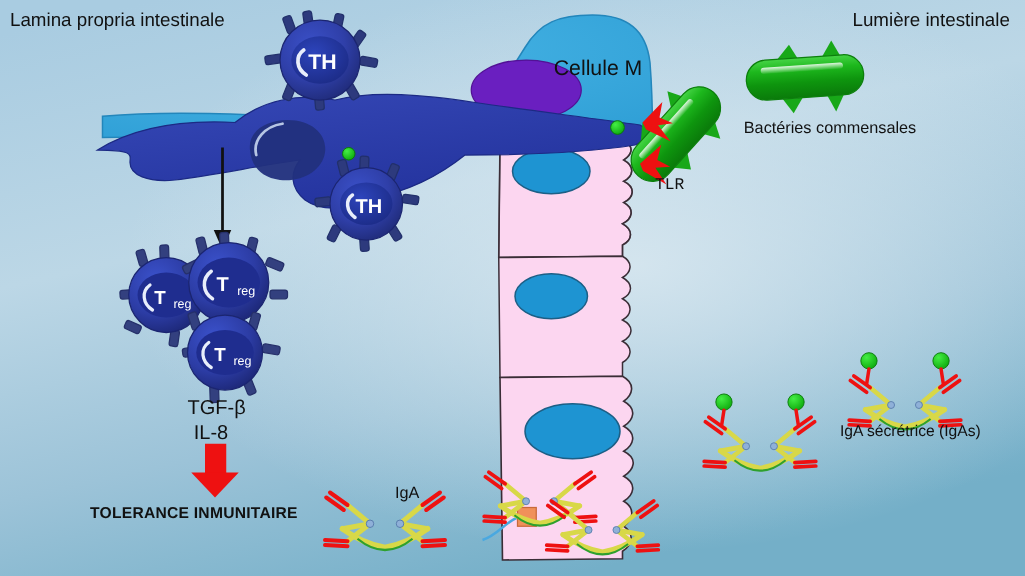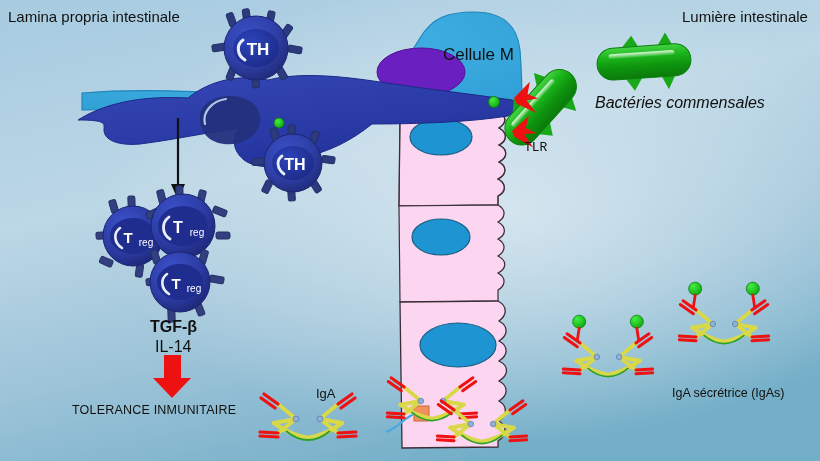--- a/index.html
+++ b/index.html
@@ -21,27 +21,27 @@
   }
   .lbl {
     position: absolute;
     color: #111111;
     white-space: nowrap;
     font-family: "Liberation Sans", sans-serif;
   }
   .lbl-lamina   { left: 8px;   top: 8px;   font-size: 15px; }
   .lbl-lumiere  { left: 682px; top: 8px;   font-size: 15px; }
   .lbl-cellulem { left: 443px; top: 45px;  font-size: 17px; }
-  .lbl-bact     { left: 595px; top: 94px;  font-size: 16px; font-style: italic; }
+  .lbl-bact     { left: 595px; top: 94px;  font-size: 13px; }
   .lbl-tlr      { left: 524px; top: 140px; font-size: 13px; font-family: Liberation Mono, monospace; }
-  .lbl-tgf      { left: 150px; top: 318px; font-size: 16px; font-weight: bold; }
+  .lbl-tgf      { left: 150px; top: 318px; font-size: 16px; }
   .lbl-il10     { left: 155px; top: 338px; font-size: 16px; }
-  .lbl-tol      { left: 72px;  top: 403px; font-size: 12.5px; font-weight: normal; letter-spacing: .2px; }
+  .lbl-tol      { left: 72px;  top: 403px; font-size: 12.5px; font-weight: bold; letter-spacing: .2px; }
   .lbl-iga      { left: 303px; top: 386px; font-size: 13px; margin-left: 13px; }
-  .lbl-igas     { left: 672px; top: 338px; font-size: 12.5px; margin-top: 48px; }
+  .lbl-igas     { left: 672px; top: 338px; font-size: 12.5px; }
 </style>
 </head>
 <body>
 
 <div id="scene">
 
   <svg width="820" height="461" viewBox="0 0 820 461">
     <defs>
       <linearGradient id="bgGrad" x1="0.15" y1="0" x2="0.55" y2="1">
         <stop offset="0%" stop-color="#a9cce1"></stop>
@@ -334,18 +334,18 @@
       <line x1="31" y1="-31" x2="33" y2="-18" stroke="#ee1111" stroke-width="3" stroke-linecap="round"></line>
     </g>
   </svg>
 
   <div class="lbl lbl-lamina">Lamina propria intestinale</div>
   <div class="lbl lbl-lumiere">Lumière intestinale</div>
   <div class="lbl lbl-cellulem">Cellule M</div>
   <div class="lbl lbl-bact">Bactéries commensales</div>
   <div class="lbl lbl-tlr">TLR</div>
   <div class="lbl lbl-tgf">TGF-β</div>
-  <div class="lbl lbl-il10">IL-14</div>
+  <div class="lbl lbl-il10">IL-8</div>
   <div class="lbl lbl-tol">TOLERANCE INMUNITAIRE</div>
   <div class="lbl lbl-iga">IgA</div>
   <div class="lbl lbl-igas">IgA sécrétrice (IgAs)</div>
 
 </div>
 
 </body></html>

